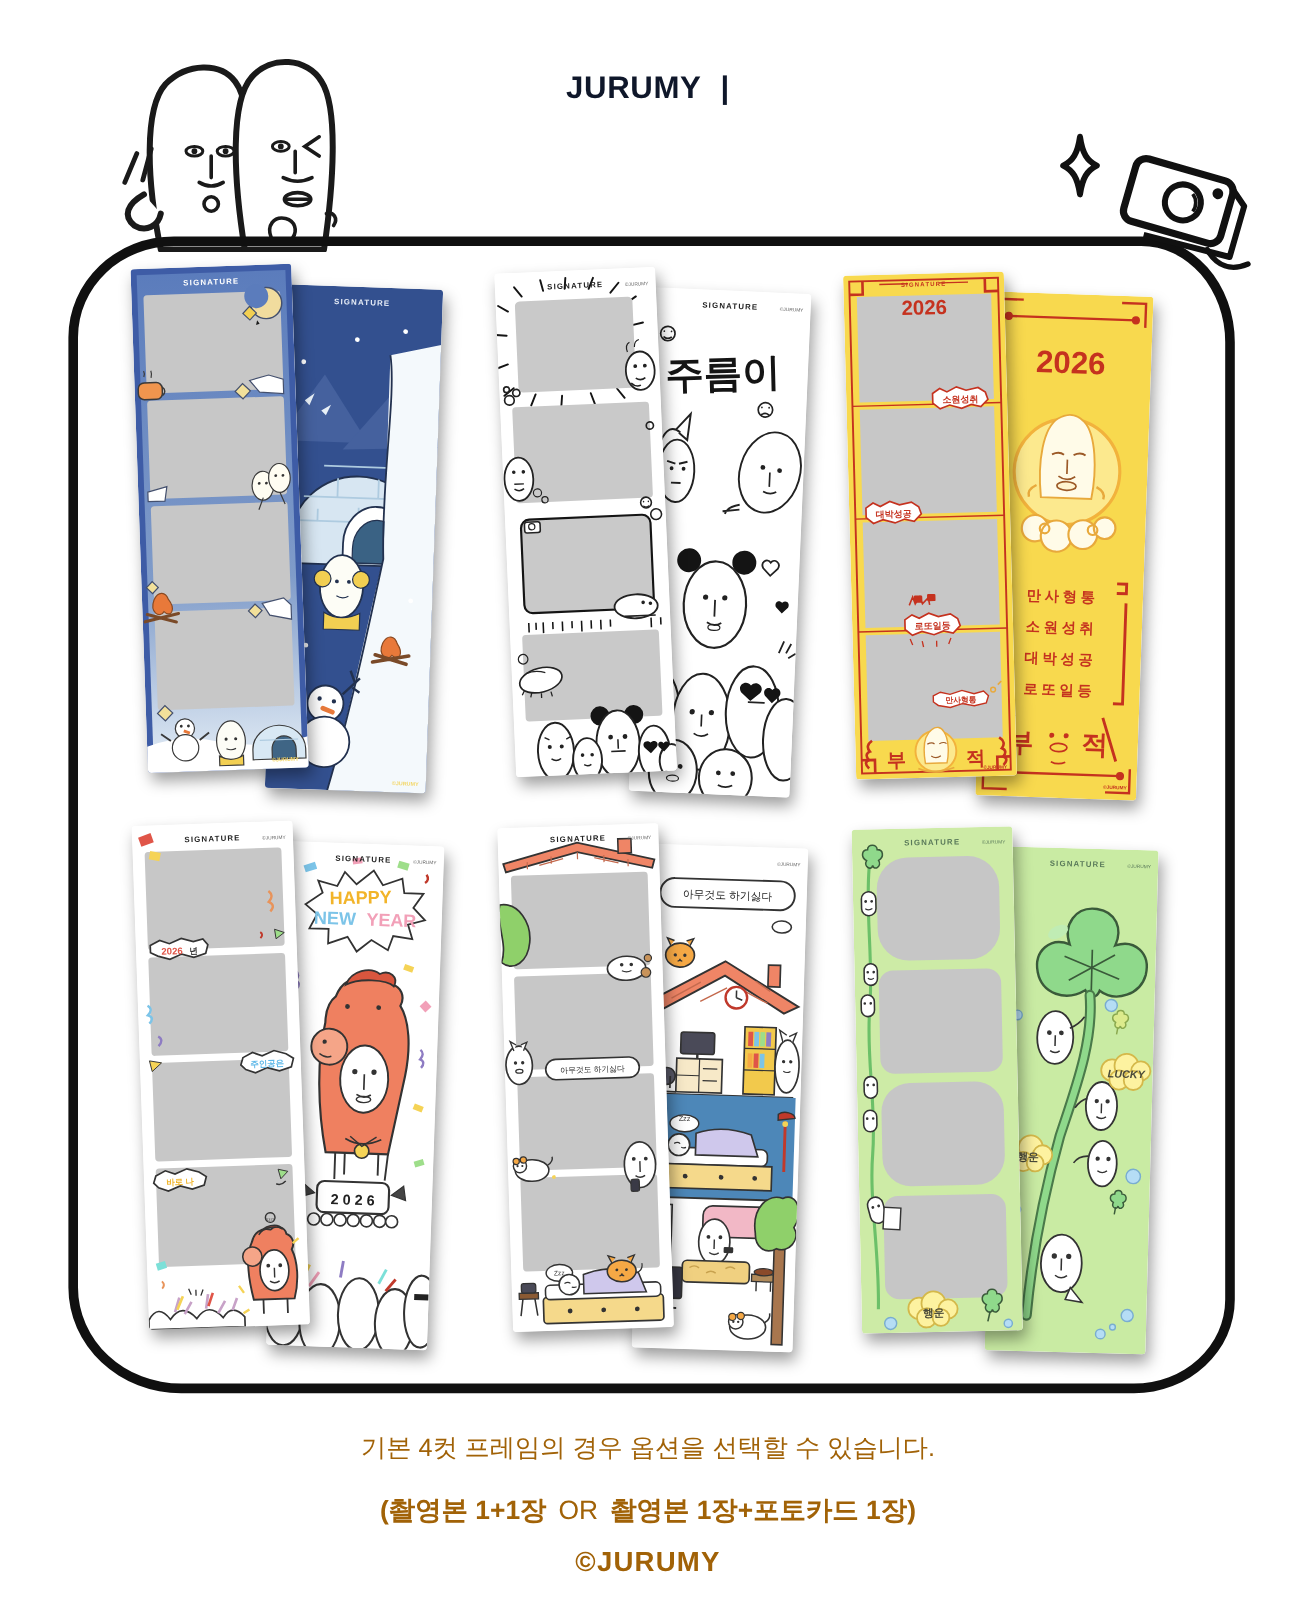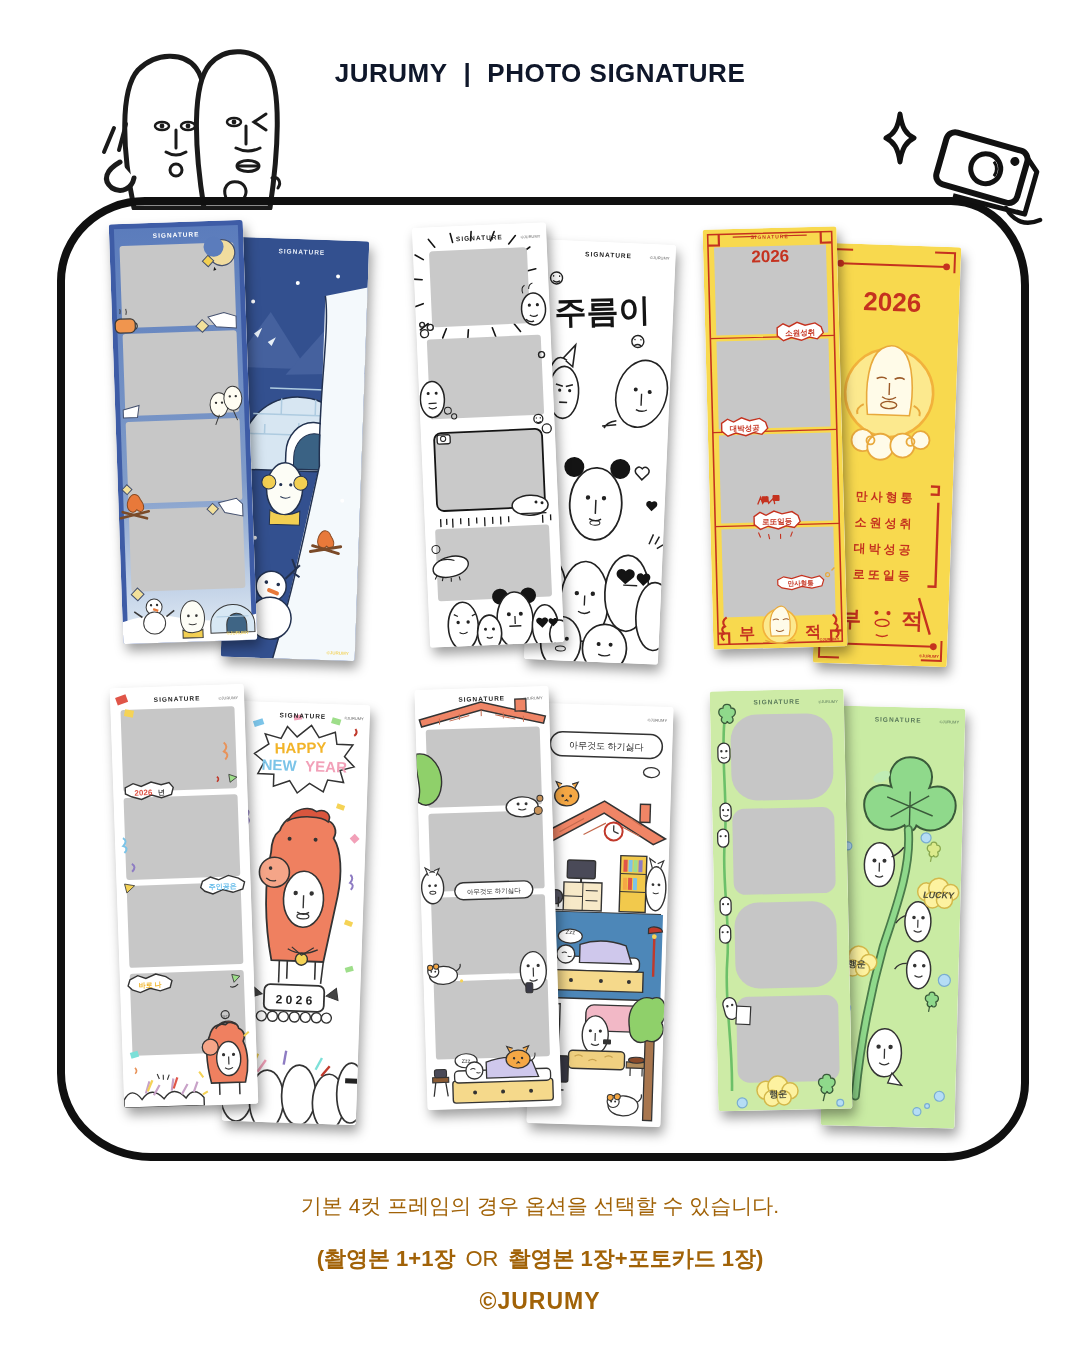--- a/index.html
+++ b/index.html
@@ -24,21 +24,20 @@
   .f2 .or{font-weight:normal;padding:0 10px;}
   .f3{top:1288px;font-size:23px;font-weight:bold;letter-spacing:1px;}
   text{font-family:"Liberation Sans", sans-serif;}
 </style>
 </head>
 <body>
 
 <div class="hdr">
   <span>JURUMY</span>
   <span>|</span>
-  <span>PHOTO SIGNATURE</span>
 </div>
 
 <svg class="duo" viewBox="0 0 232 180">
   <g fill="#fff" stroke="#1a1a1a" stroke-width="5" stroke-linecap="round" stroke-linejoin="round">
     <path d="M58,178 C46,120 44,60 62,40 C80,22 108,22 120,38 C134,56 134,110 128,178 Z"></path>
     <path d="M128,178 C118,116 116,54 134,34 C150,16 180,18 192,38 C206,60 202,124 194,178 Z"></path>
     <path d="M38,98 L28,122 M50,94 L43,120" stroke-width="4"></path>
     <path d="M44,132 C30,140 26,150 36,158 C46,164 56,158 58,148"></path>
   </g>
   <g fill="#fff" stroke="#1a1a1a" stroke-width="2.5">

